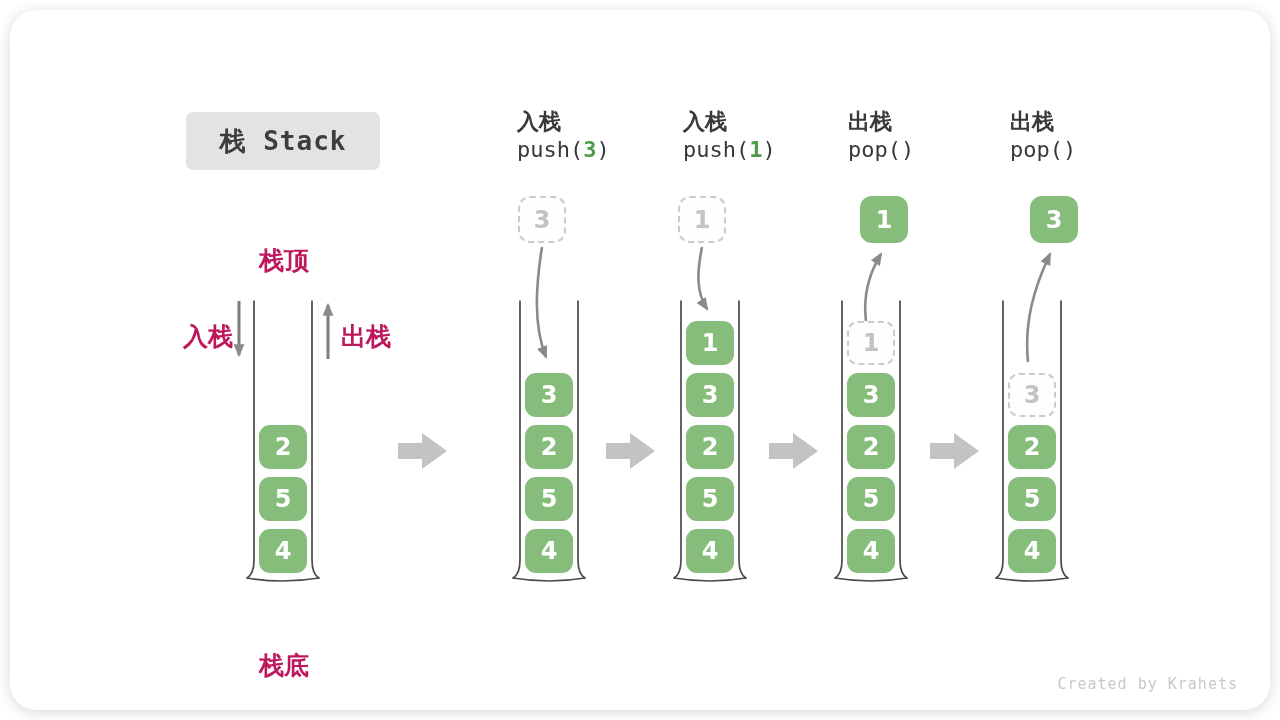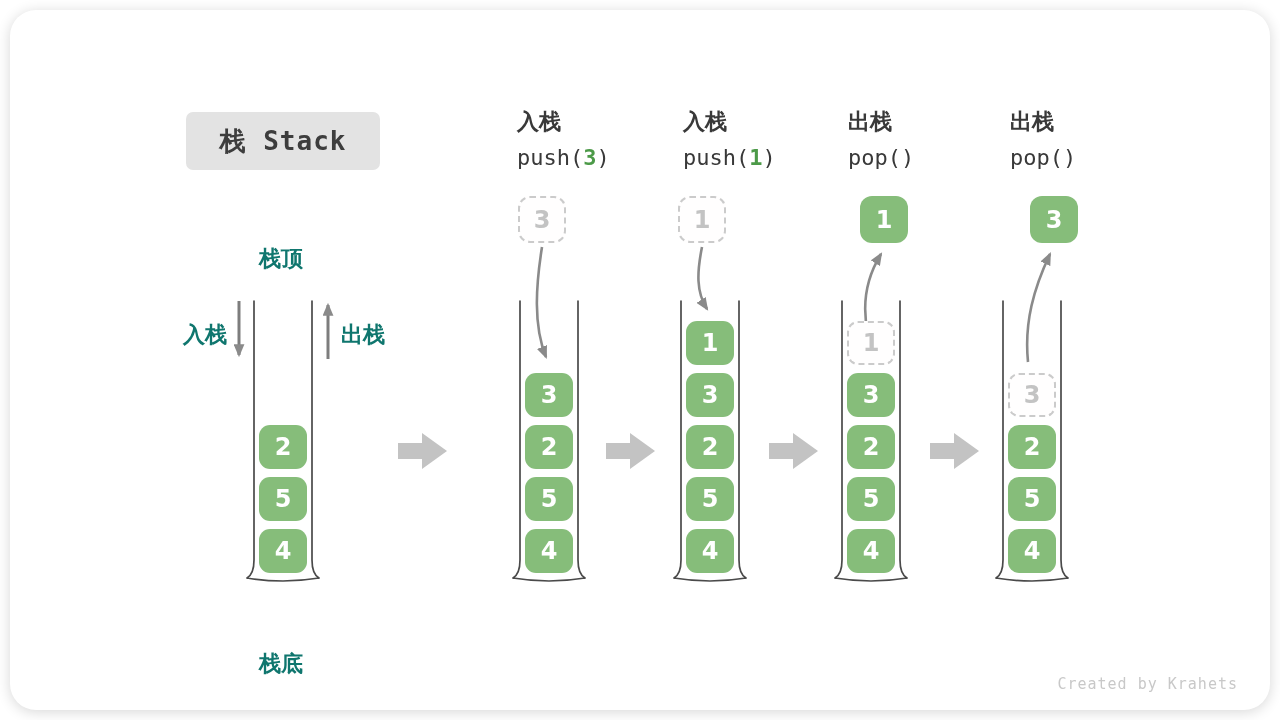--- a/index.html
+++ b/index.html
@@ -11,34 +11,34 @@
   #stage{position:absolute;left:0;top:0;width:1280px;height:720px;font-family:"DejaVu Sans",sans-serif;}
   #diagram-svg{position:absolute;left:0;top:0;width:1280px;height:720px;}
   .title-badge{
     position:absolute; left:186px; top:112px; width:194px; height:58px;
     background:#e3e3e3; border-radius:7px;
     display:flex; align-items:center; justify-content:center;
     font-family:"DejaVu Sans Mono","DejaVu Sans",monospace;
     font-size:26px; font-weight:600; color:#3d3d3d; letter-spacing:1px;text-align:center;
   }
   .cn-label{
-    position:absolute; font-weight:bold; font-size:22px; color:#0f766e;
+    position:absolute; font-weight:bold; font-size:25px; color:#be185d;
     white-space:nowrap;
   }
   .box{
     position:absolute; width:48px; height:44px; border-radius:11px;
     background:#86bd7a; color:#ffffff;
     display:flex; align-items:center; justify-content:center;
     font-size:24px; font-weight:bold; box-sizing:border-box;
   }
   .box.ghost{ background:#fffefe; border:2px dashed #cbcbcb; color:#c3c3c3; }
   .box.floating{ height:47px; border-radius:12px; }
   .col-header{ position:absolute; white-space:nowrap; }
   .header-op{ font-size:22px; font-weight:600; color:#393939; }
-  .header-code{ margin-top:8px; font-family:"DejaVu Sans Mono",monospace; font-size:22px; color:#393939; }
+  .header-code{ font-family:"DejaVu Sans Mono",monospace; font-size:22px; color:#393939; }
   .header-code .arg{ color:#4c9a48; font-weight:bold; }
   .watermark{
     position:absolute; right:42px; top:675px;
     font-family:"DejaVu Sans Mono",monospace; font-size:15px;
     color:#c8c8c8; letter-spacing:1px;margin-left:32px;
   }
 </style>
 </head>
 <body>
 

